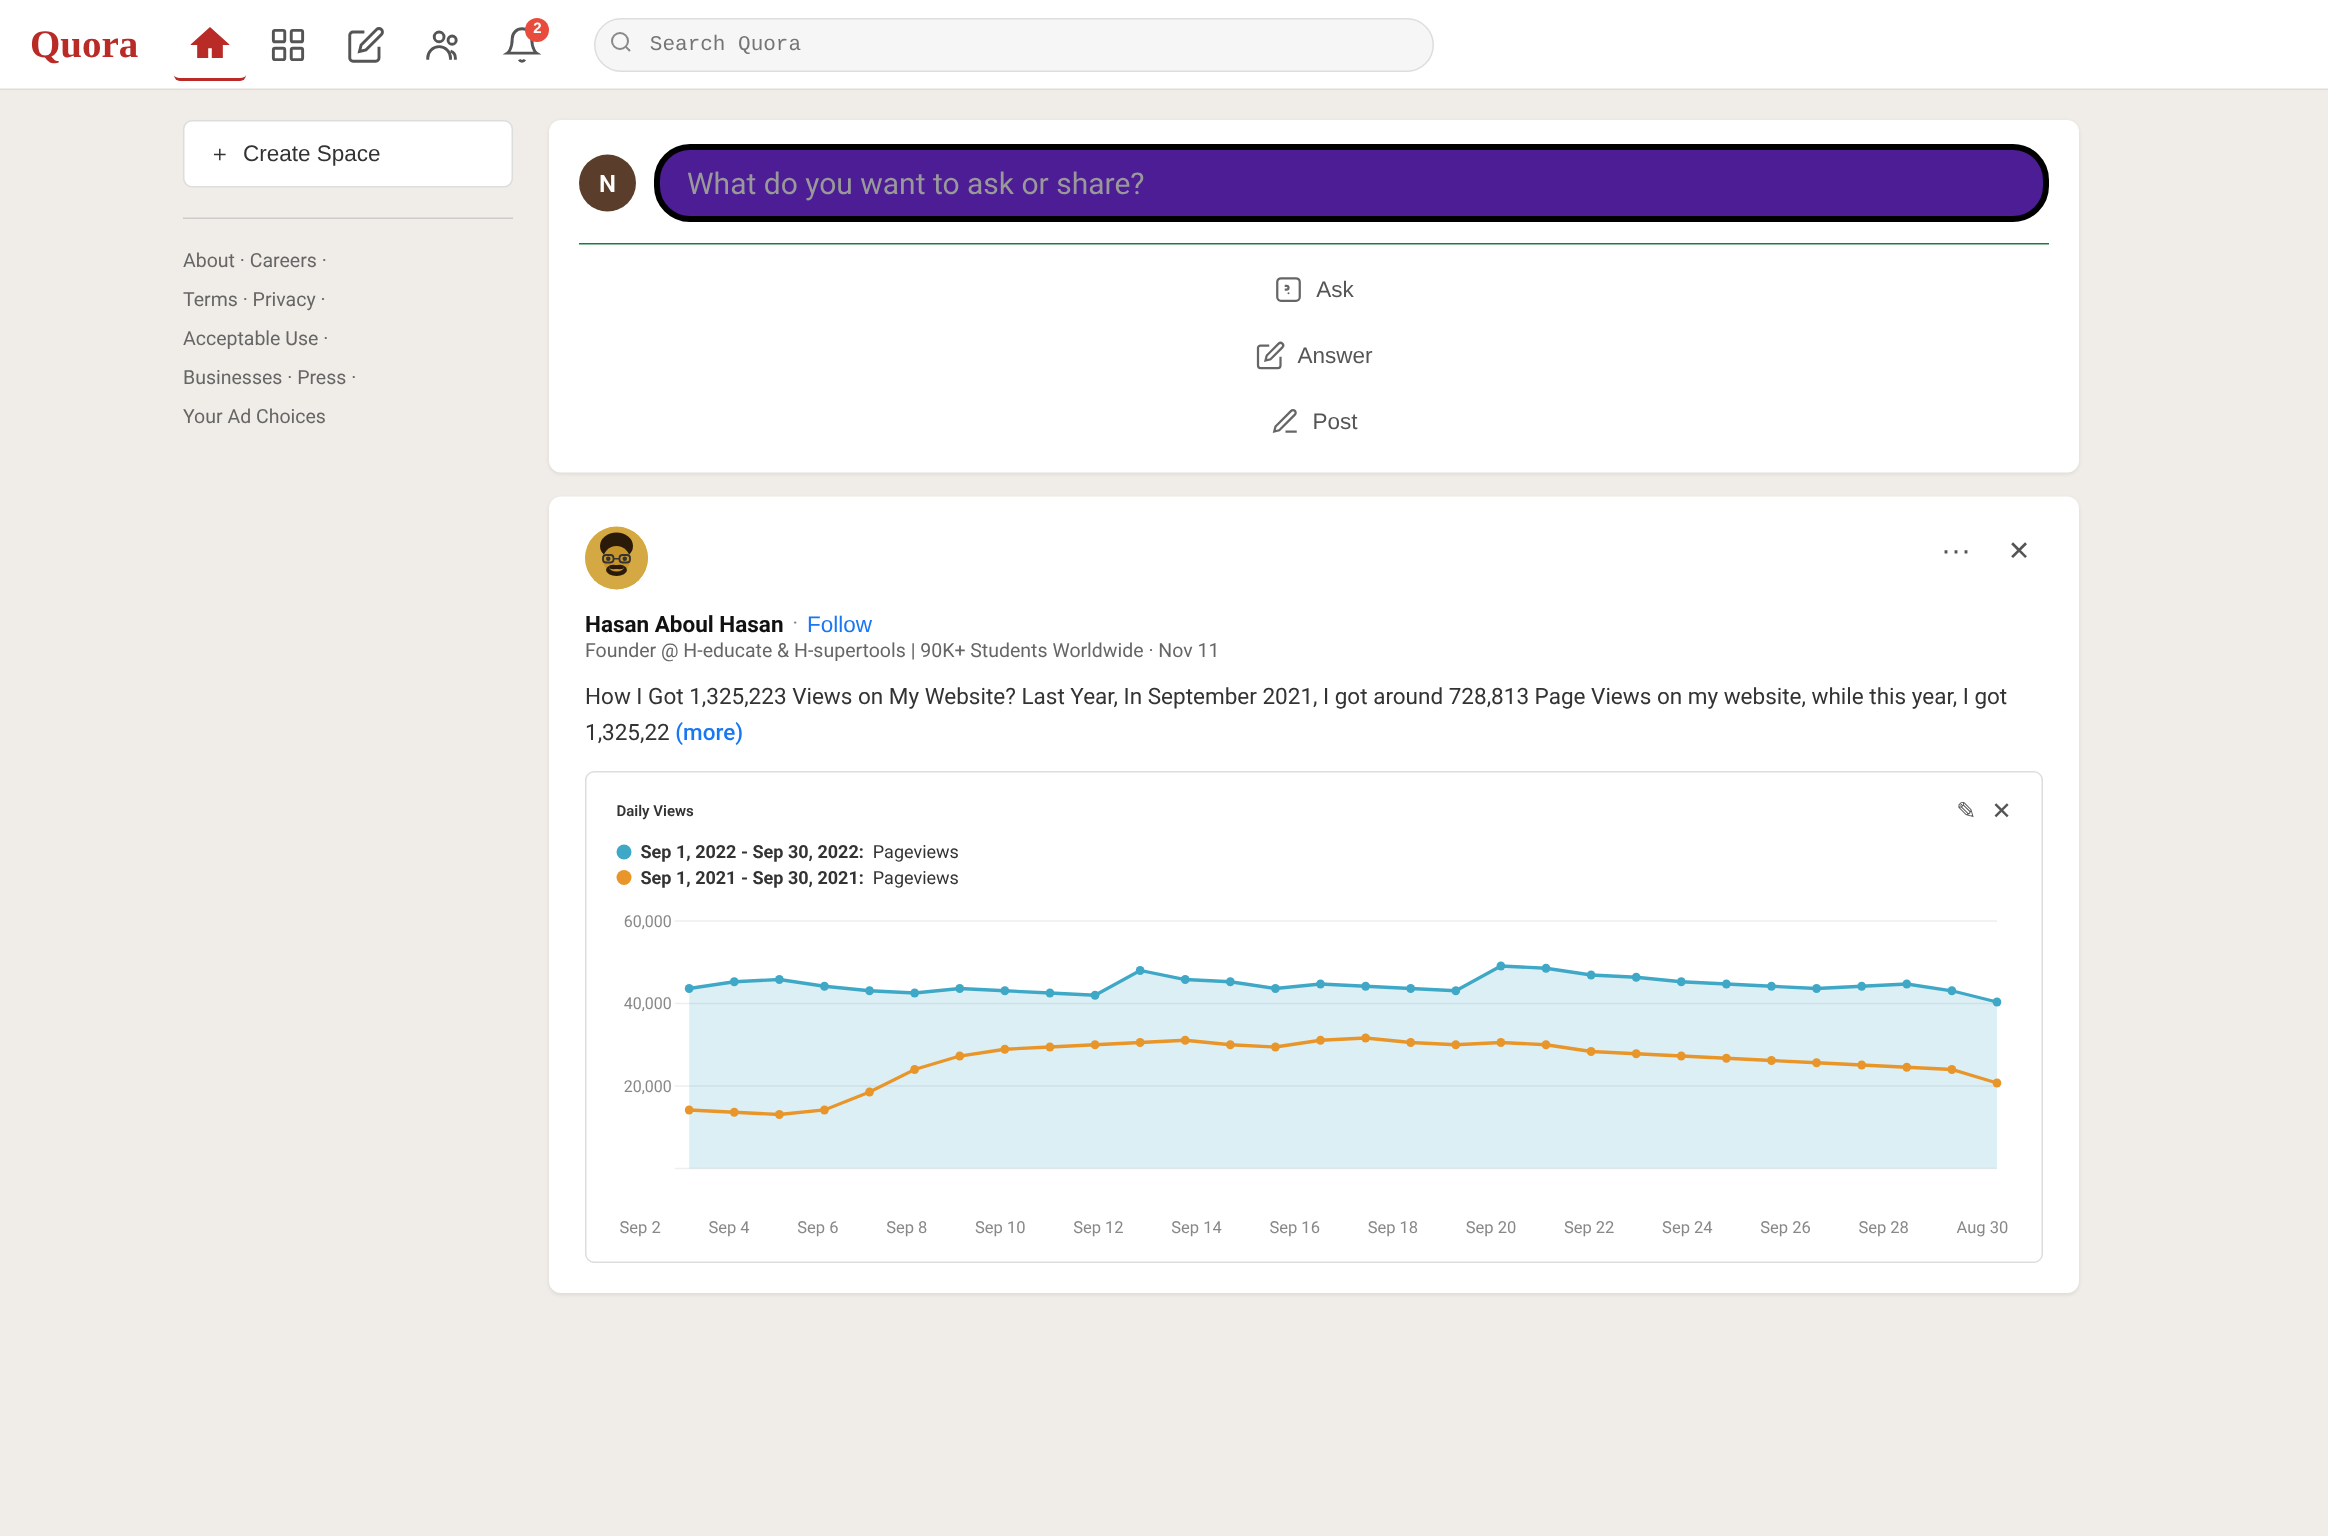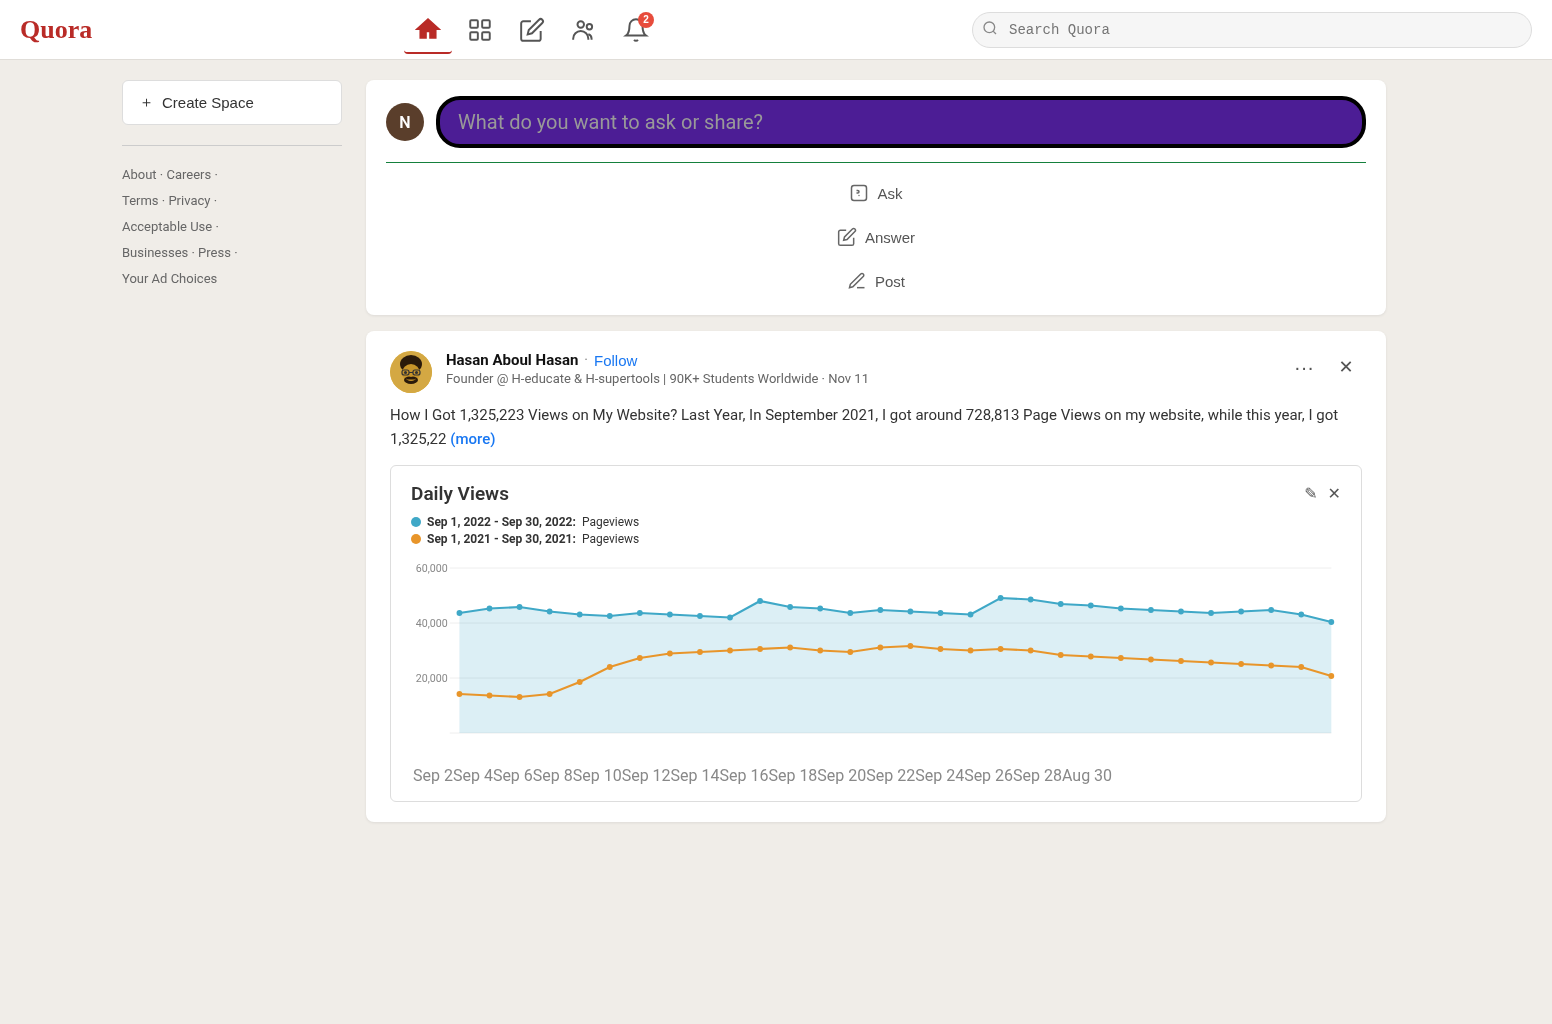--- a/index.html
+++ b/index.html
@@ -10,21 +10,20 @@
       background: #fff;
       border-bottom: 1px solid #e0ddd8;
       height: 60px;
       display: flex;
       align-items: center;
       padding: 0 20px;
       gap: 16px;
       position: sticky;
       top: 0;
       z-index: 100;
-      justify-content: space-between;
     }
     .logo {
       font-size: 26px;
       font-weight: 700;
       color: #b92b27;
       font-family: Georgia, serif;
       margin-right: 8px;
       cursor: pointer;
     }
     .nav-icons {
@@ -213,20 +212,21 @@
     .post-header {
       display: flex;
       align-items: flex-start;
       justify-content: space-between;
       margin-bottom: 10px;
     }
     .post-header-left {
       display: flex;
       gap: 14px;
       align-items: flex-start;
+      flex-direction: column;
     }
     .author-avatar {
       width: 42px;
       height: 42px;
       border-radius: 50%;
       background: linear-gradient(135deg, #e8c56a, #d4a017);
       flex-shrink: 0;
       overflow: hidden;
       display: flex;
       align-items: center;
@@ -320,21 +320,21 @@
       padding: 16px 20px;
       background: #fff;
     }
     .chart-header {
       display: flex;
       justify-content: space-between;
       align-items: center;
       margin-bottom: 10px;
     }
     .chart-title {
-      font-size: 19px;
+      font-size: 10px;
       font-weight: 600;
       color: #333;
     }
     .chart-header-right {
       display: flex;
       align-items: center;
       gap: 10px;
     }
     .chart-icon-btn {
       cursor: pointer;
@@ -361,22 +361,22 @@
       height: 10px;
       border-radius: 50%;
     }
     .legend-label-bold { font-weight: 700; }
     .chart-area {
       width: 100%;
       height: 200px;
     }
     .chart-x-labels {
       display: flex;
-      justify-content: flex-start;
-      font-size: 16px;
+      justify-content: space-between;
+      font-size: 11px;
       color: #888;
       margin-top: 4px;
       padding: 0 2px;
     }
   </style>
 </head>
 <body>
 
 <header>
   <div class="header">

